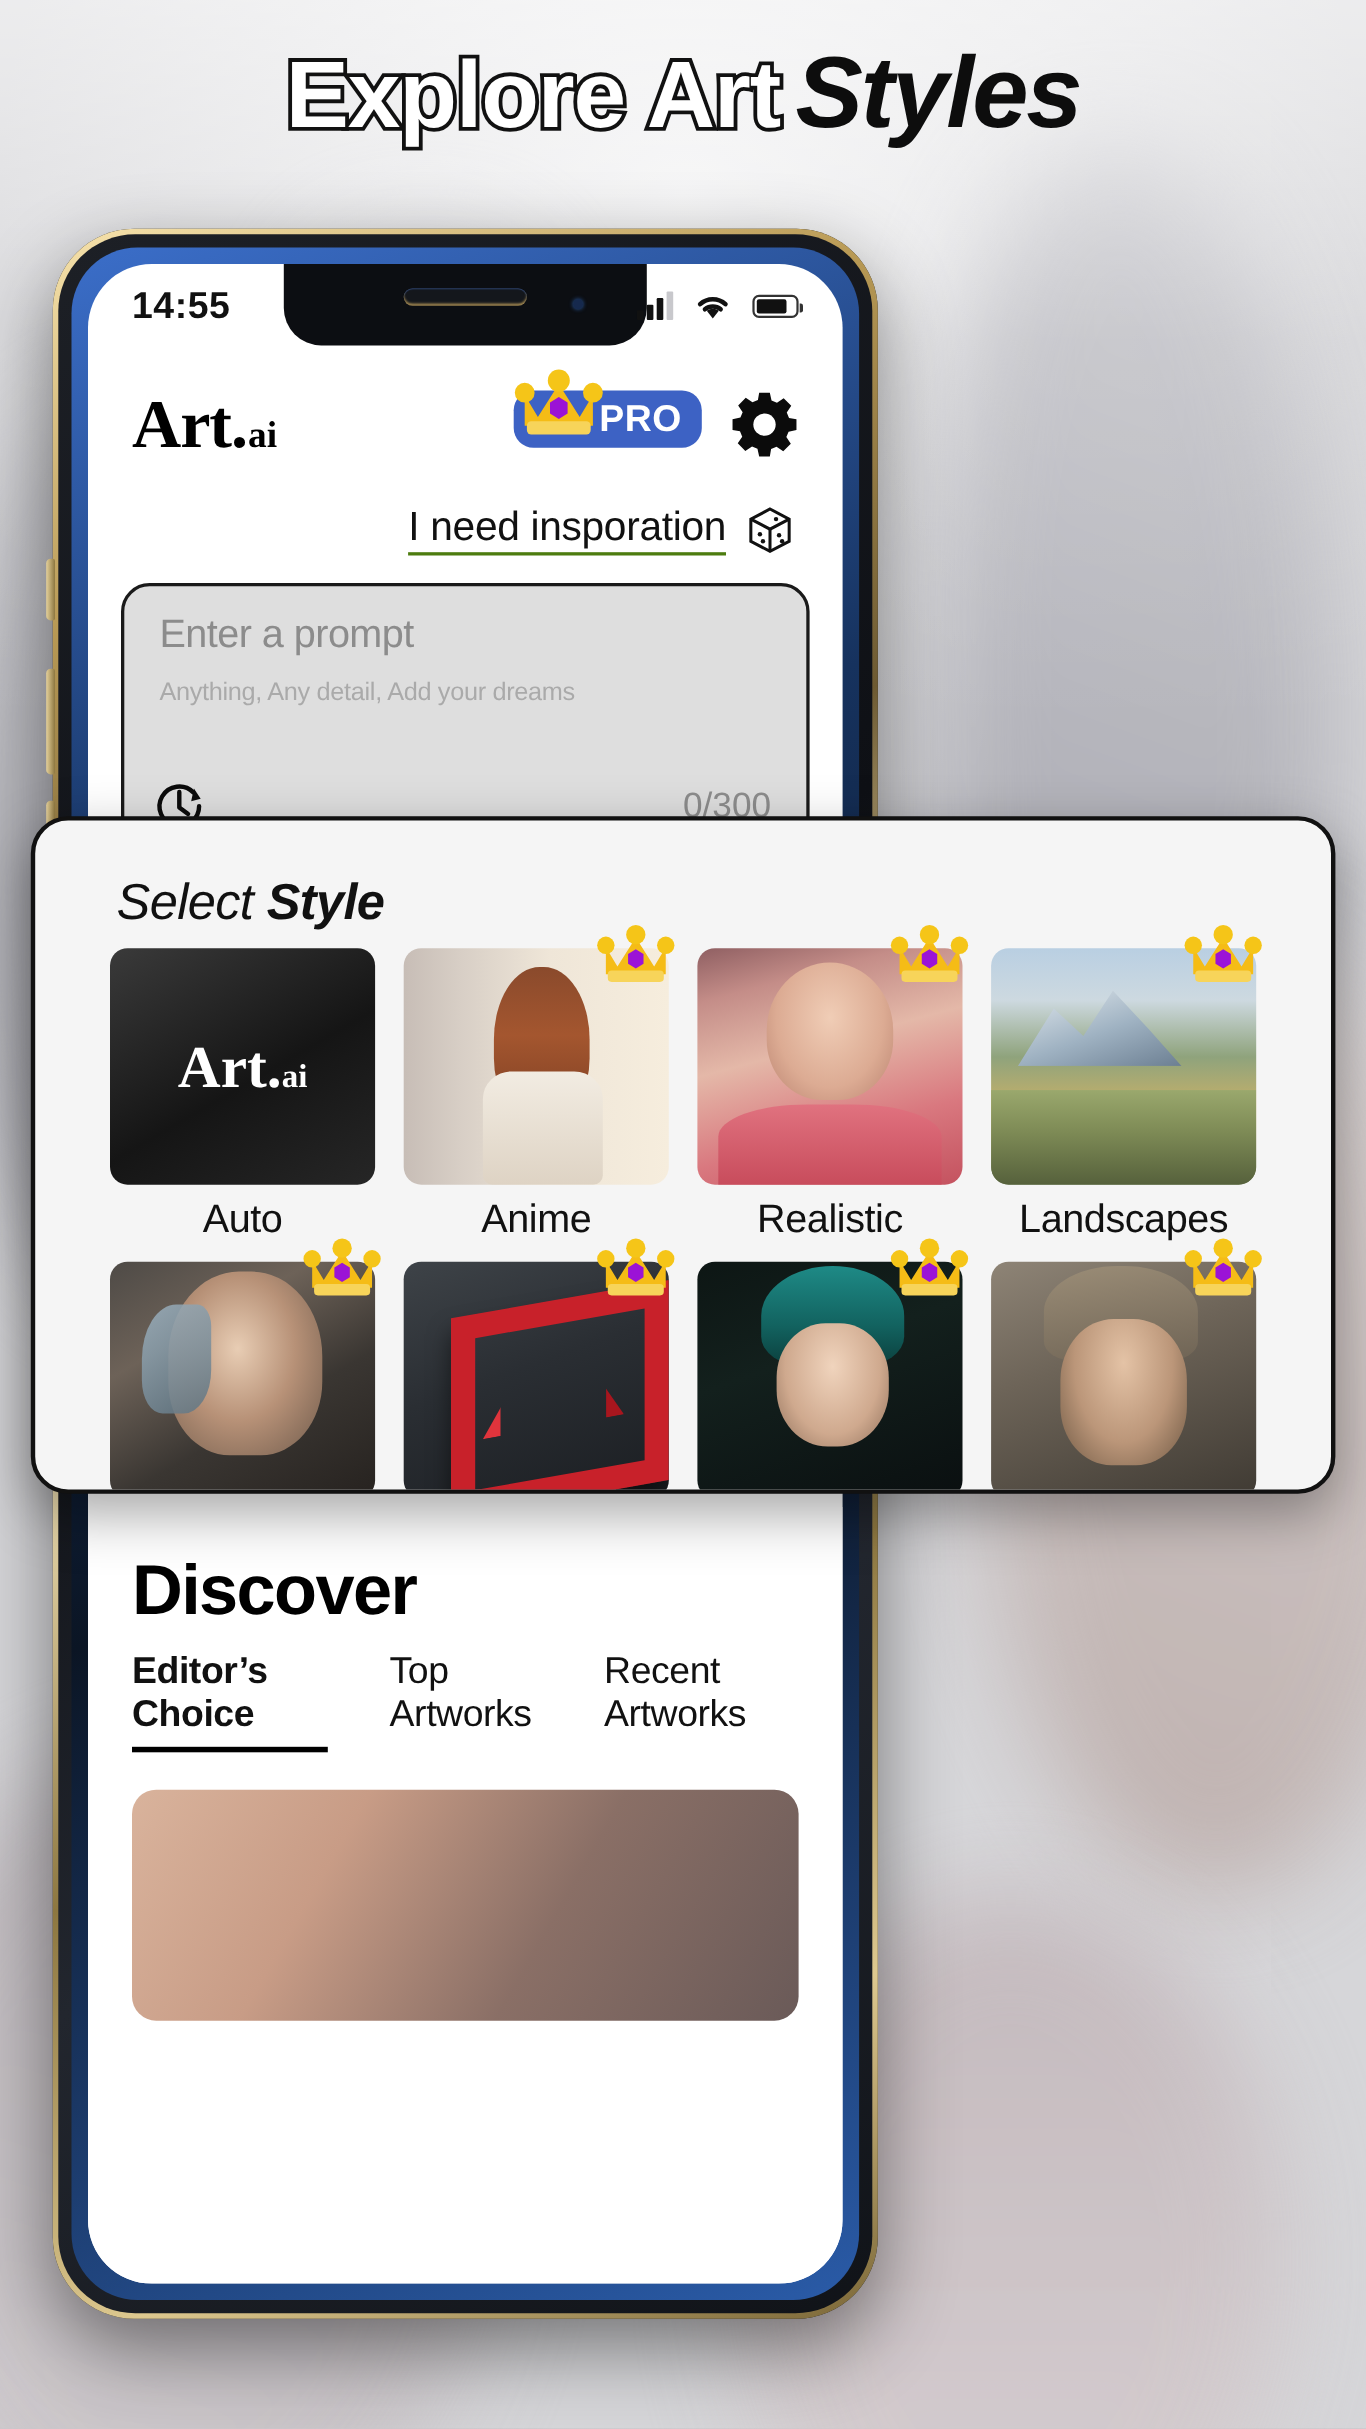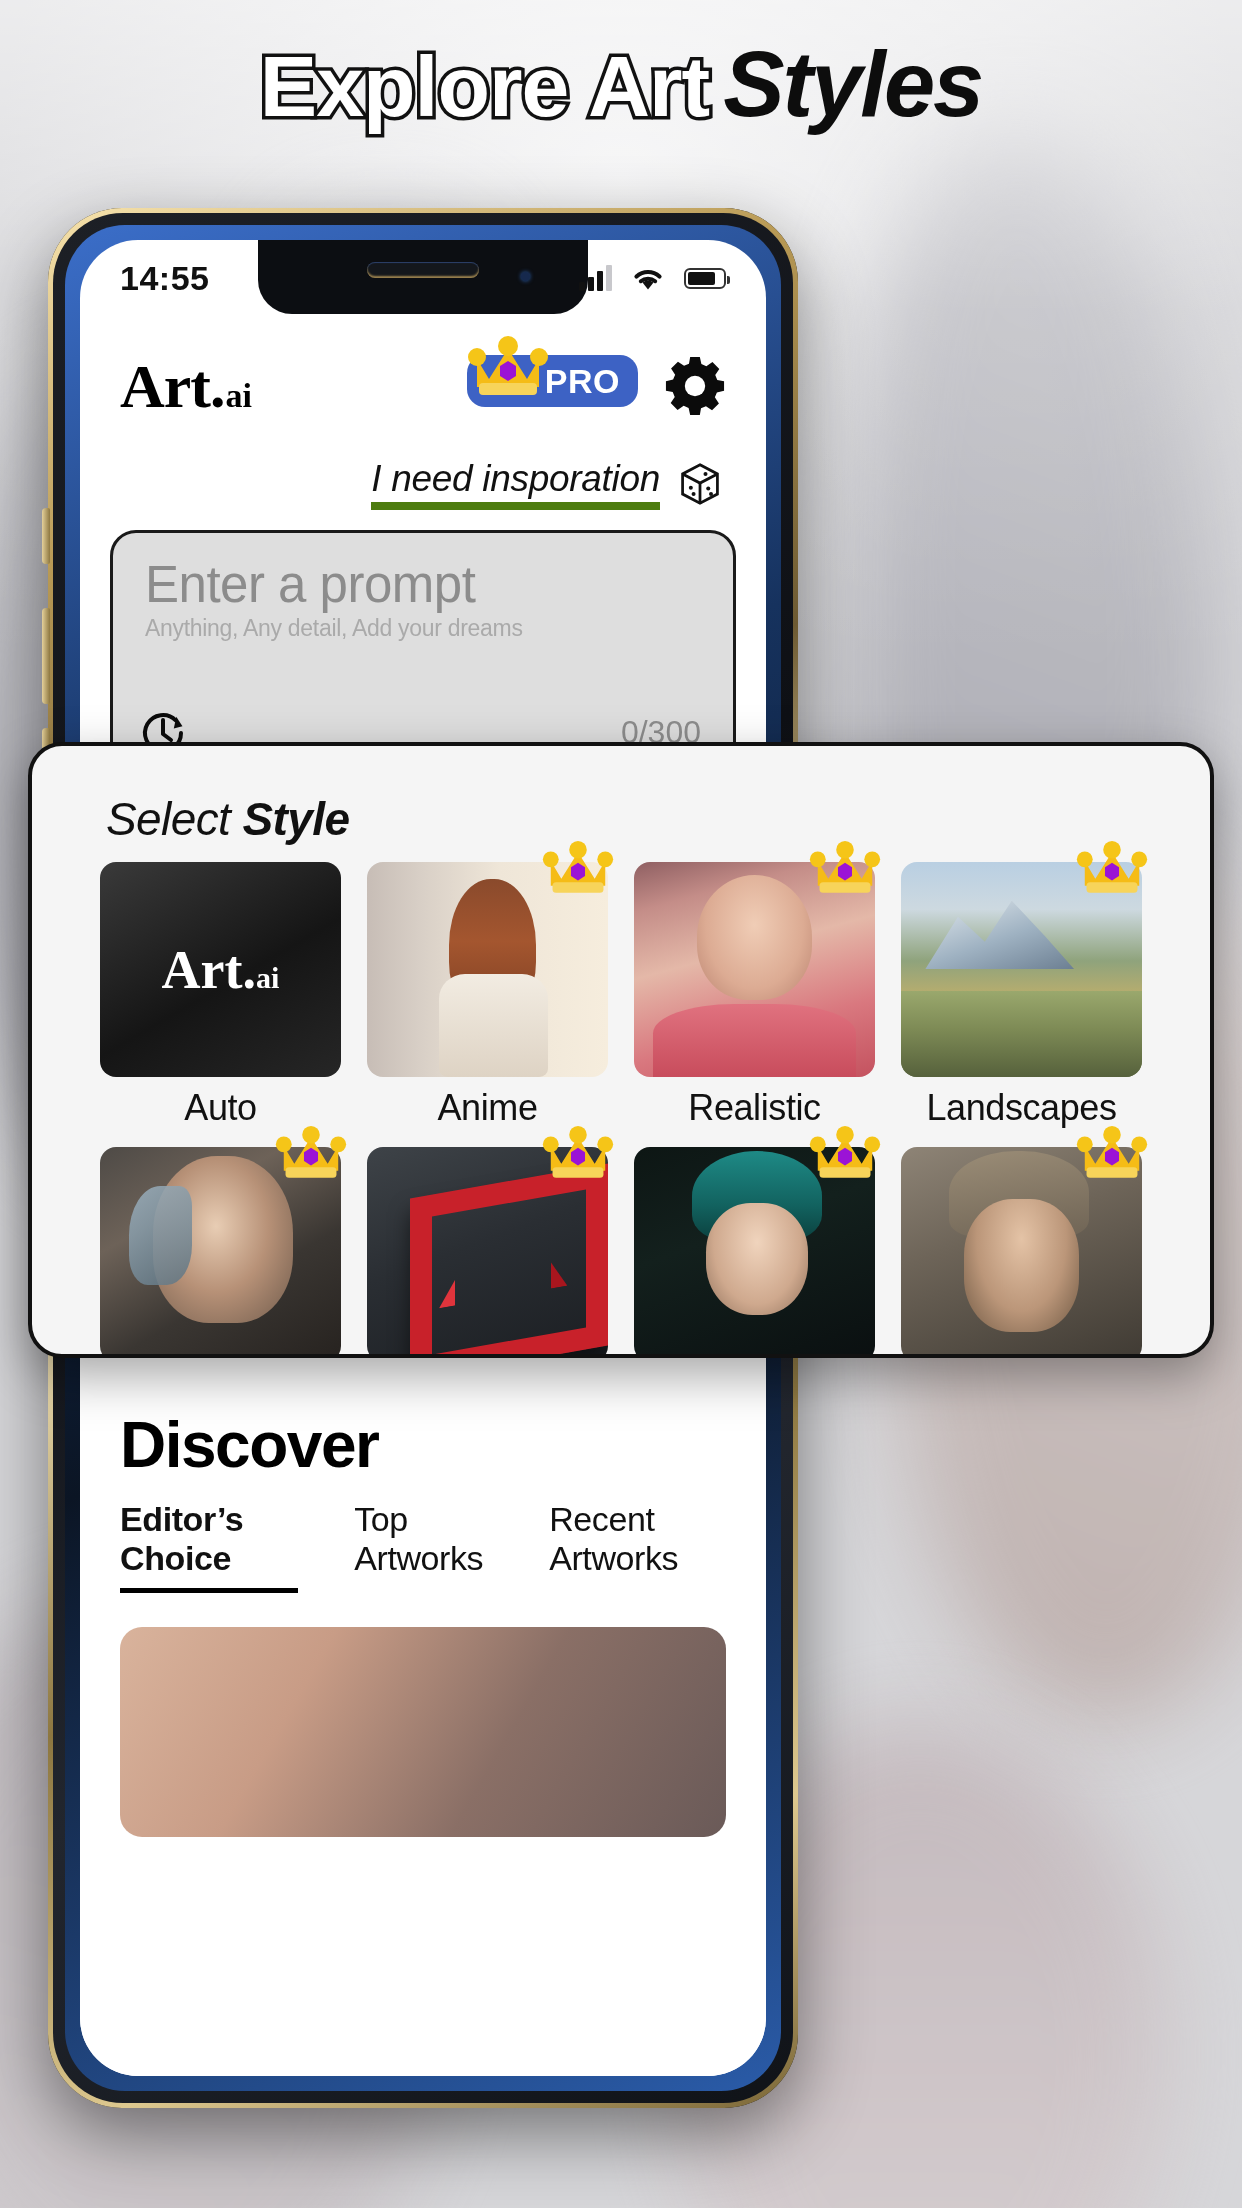--- a/index.html
+++ b/index.html
@@ -150,32 +150,32 @@
   .crown { position:absolute; left:0px; top:-20px; width:82px; height:66px; }
 
   .gear { width:62px; height:62px; }
 
   
   .insp-row {
     position:absolute; right:44px; top:218px;
     display:flex; align-items:center; gap:18px; z-index:8;
   }
   .insp-txt {
-    font-size:37px; color:#111; border-bottom:8px solid #4d7c0f;
-    padding-bottom:2px; letter-spacing:-.3px;font-style:italic;
+    font-size:37px; color:#111; border-bottom:3px solid #4d7c0f;
+    padding-bottom:2px; letter-spacing:-.3px;
   }
   .dice { width:44px; height:44px; }
 
   
   .prompt-box {
     position:absolute; left:30px; right:30px; top:290px; height:248px;
     background:#dedede; border:3px solid #1a1a1a; border-radius:26px;
     z-index:7;
   }
-  .prompt-title { position:absolute; left:32px; top:22px; font-size:51px; color:#8c8c8c; letter-spacing:-.5px;}
+  .prompt-title { position:absolute; left:32px; top:22px; font-size:36px; color:#8c8c8c; letter-spacing:-.5px;}
   .prompt-sub { position:absolute; left:32px; top:82px; font-size:23px; color:#aaaaaa; letter-spacing:-.3px;}
   .hist-icon { position:absolute; left:24px; bottom:16px; width:52px; height:52px; }
   .counter { position:absolute; right:32px; bottom:24px; font-size:32px; color:#8c8c8c; }
 
   
   .discover {
     position:absolute; left:0; right:0; top:1130px; bottom:0;
     background:#ffffff; z-index:6; padding:38px 40px 0 40px;
   }
   .discover-h { font-size:64px; font-weight:bold; color:#000; letter-spacing:-1.5px; }

